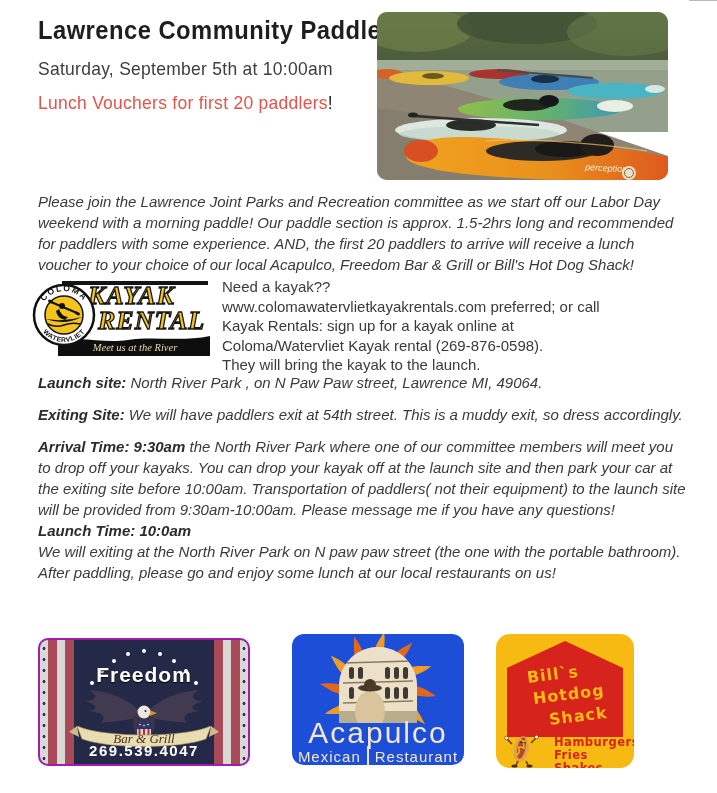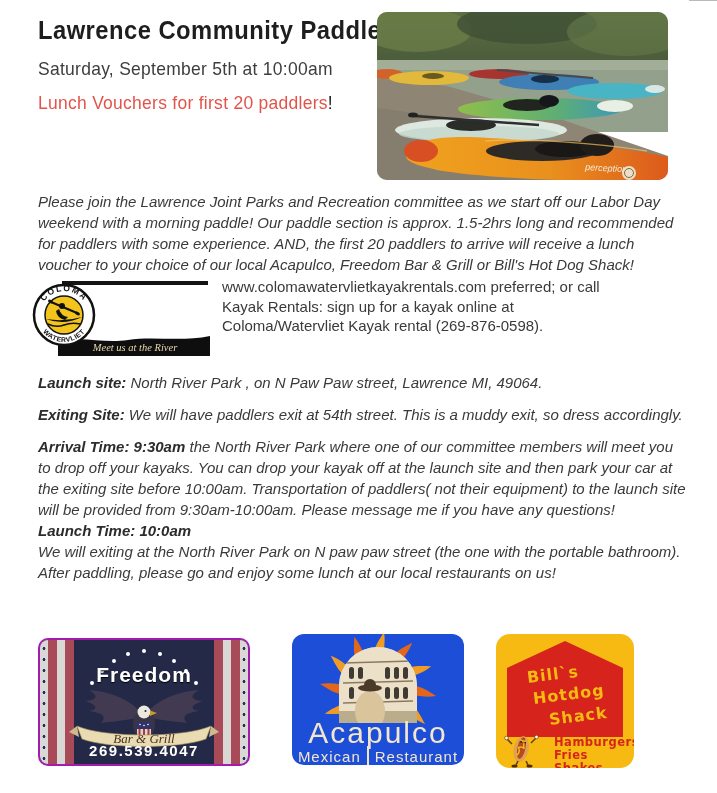--- a/index.html
+++ b/index.html
@@ -143,20 +143,24 @@
   </div>
 
   <p class="abs sec intro">Please join the Lawrence Joint Parks and Recreation committee as we start off our Labor Day weekend with a morning paddle! Our paddle section is approx. 1.5-2hrs long and recommended for paddlers with some experience. AND, the first 20 paddlers to arrive will receive a lunch voucher to your choice of our local Acapulco, Freedom Bar &amp; Grill or Bill's Hot Dog Shack!</p>
 
   <div class="abs rlogo">
     <div class="rental-topbar"></div>
     <svg class="rental-band" width="178" height="84" viewBox="0 0 178 84">
       <path d="M26,63 C50,56 70,65 96,61 C120,57 150,63 178,57 L178,77 L26,77 Z" fill="#0e0e0e"></path>
       <text x="103" y="72" text-anchor="middle" font-size="10.5" font-style="italic" font-family="Liberation Serif, serif" fill="#ead9b0">Meet us at the River</text>
     </svg>
+    <div class="rental-words">
+      <div class="w1">KAYAK</div>
+      <div class="w2">RENTAL</div>
+    </div>
     <svg class="rental-circle" width="64" height="64" viewBox="0 0 64 64">
       <circle cx="32" cy="32" r="30" fill="#ffffff" stroke="#111" stroke-width="2.5"></circle>
       <defs>
         <path id="ktop" d="M8,32 A24,24 0 0 1 56,32"></path>
         <path id="kbot" d="M5,32 A27,27 0 0 0 59,32"></path>
       </defs>
       <text font-size="8.5" font-weight="bold" letter-spacing="1.5" fill="#111">
         <textPath href="#ktop" startOffset="50%" text-anchor="middle">COLOMA</textPath>
       </text>
       <text font-size="6.8" font-weight="bold" letter-spacing="0.5" fill="#111">
@@ -169,23 +173,25 @@
         <line x1="19" y1="19" x2="45" y2="30" stroke="#111" stroke-width="2"></line>
         <ellipse cx="18.5" cy="18.5" rx="2.6" ry="1.6" fill="#111" transform="rotate(24 18.5 18.5)"></ellipse>
         <ellipse cx="45.5" cy="30.5" rx="2.6" ry="1.6" fill="#111" transform="rotate(24 45.5 30.5)"></ellipse>
         <path d="M14,36 Q32,43 50,34 Q33,39 14,36 Z" fill="#111"></path>
         <path d="M16,41 Q24,45 32,42 Q40,39 48,41" stroke="#111" stroke-width="1.5" fill="none"></path>
       </g>
     </svg>
   </div>
 
   <div class="abs rtext">
+    <div>Need a kayak??</div>
     <div>www.colomawatervlietkayakrentals.com preferred; or call</div>
     <div>Kayak Rentals: sign up for a kayak online at</div>
     <div>Coloma/Watervliet Kayak rental (269-876-0598).</div>
+    <div>They will bring the kayak to the launch.</div>
   </div>
 
   <p class="abs sec" style="top:372px"><b>Launch site:</b><span> North River Park , on N Paw Paw street, Lawrence MI, 49064.</span></p>
 
   <p class="abs sec" style="top:404px"><b>Exiting Site:</b><span> We will have paddlers exit at 54th street. This is a muddy exit, so dress accordingly.</span></p>
 
   <p class="abs sec" style="top:436px"><b>Arrival Time: 9:30am</b><span> the North River Park where one of our committee members will meet you to drop off your kayaks. You can drop your kayak off at the launch site and then park your car at the exiting site before 10:00am. Transportation of paddlers( not their equipment) to the launch site will be provided from 9:30am-10:00am. Please message me if you have any questions!</span></p>
 
   <p class="abs sec" style="top:520px"><b style="display:block">Launch Time: 10:0am</b><span>We will exiting at the North River Park on N paw paw street (the one with the portable bathroom). After paddling, please go and enjoy some lunch at our local restaurants on us!</span></p>
 

